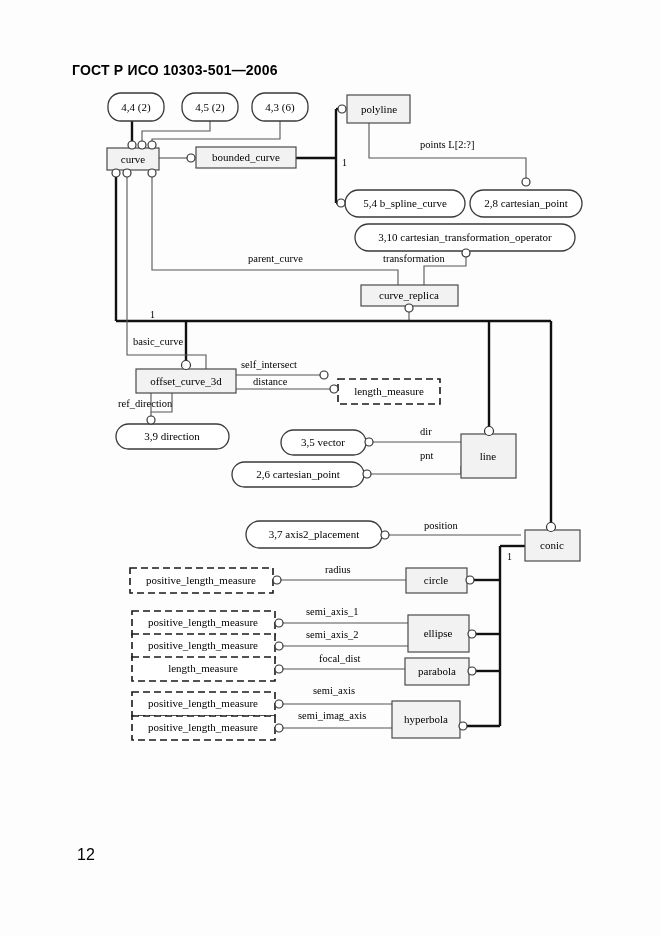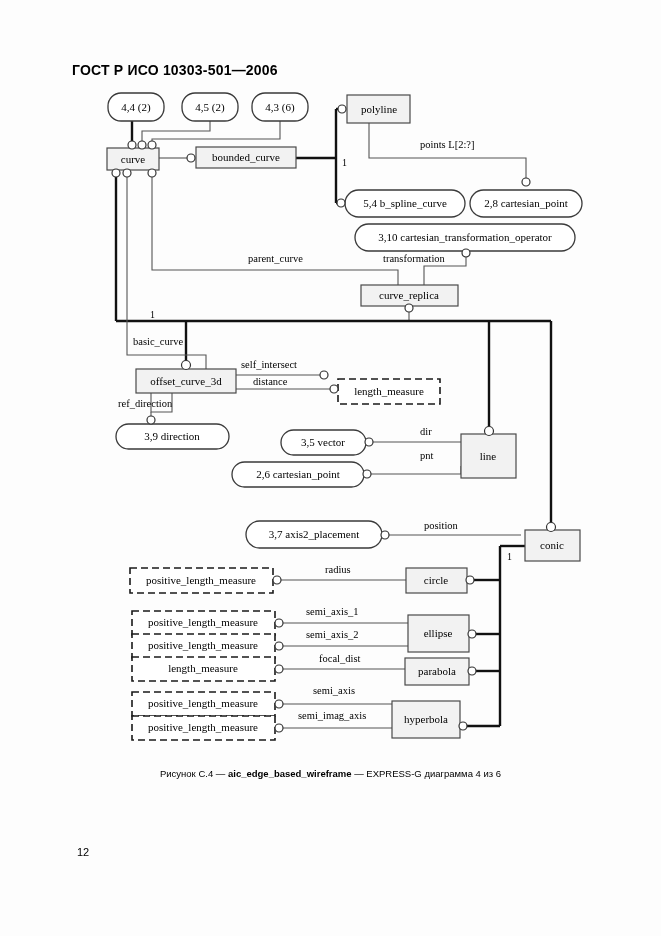--- a/index.html
+++ b/index.html
@@ -29,21 +29,21 @@
     font-size: 14px;
     font-weight: bold;
     letter-spacing: 0.2px;
     white-space: nowrap;
   }
   #page-number {
     position: absolute;
     left: 77px;
     top: 846px;
     font-family: "Liberation Sans", sans-serif;
-    font-size: 11px;
+    font-size: 16px;
   }
   #figure-caption {
     position: absolute;
     left: 0;
     top: 768px;
     width: 661px;
     text-align: center;
     font-family: "Liberation Sans", sans-serif;
     font-size: 9.5px;
     white-space: nowrap;
@@ -375,17 +375,16 @@
 
       <g>
         <text class="card-label" x="342" y="166">1</text>
         <text class="card-label" x="150" y="318">1</text>
         <text class="card-label" x="507" y="560">1</text>
       </g>
 
     </svg>
   </div>
 
-  <div id="figure-caption"><span>Рисунок С.4 — </span><b>aic_edge_based_wireframe</b><span> — EXPRESS-G диаграмма 4 из 6</span></div>
 
   <div id="page-number">12</div>
 
 </div>
 
 </body></html>

